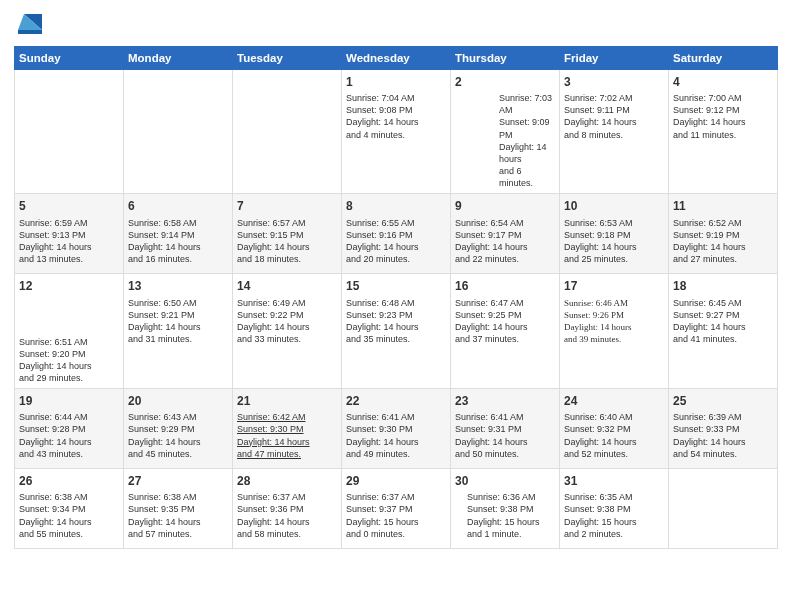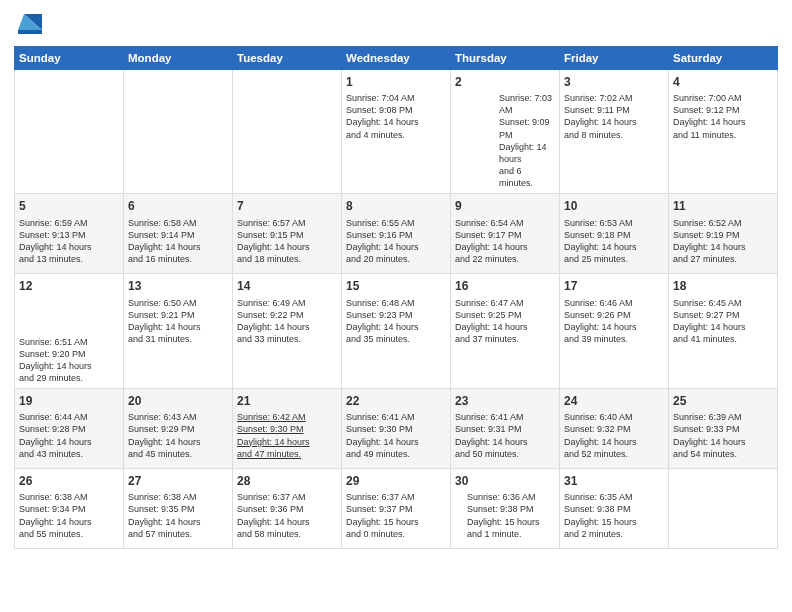--- a/index.html
+++ b/index.html
@@ -244,21 +244,21 @@
           </td>
           <td>
             <span class="day-num">16</span>
             <div class="day-info" style="white-space: pre-line;">Sunrise: 6:47 AM
 Sunset: 9:25 PM
 Daylight: 14 hours
 and 37 minutes.</div>
           </td>
           <td>
             <span class="day-num">17</span>
-            <div class="day-info" style="white-space: pre-line;">Sunrise: 6:46 AM
+            <div class="day-info" style="white-space: pre-line; font-family: Liberation Serif, serif;">Sunrise: 6:46 AM
 Sunset: 9:26 PM
 Daylight: 14 hours
 and 39 minutes.</div>
           </td>
           <td>
             <span class="day-num">18</span>
             <div class="day-info" style="white-space: pre-line;">Sunrise: 6:45 AM
 Sunset: 9:27 PM
 Daylight: 14 hours
 and 41 minutes.</div>

